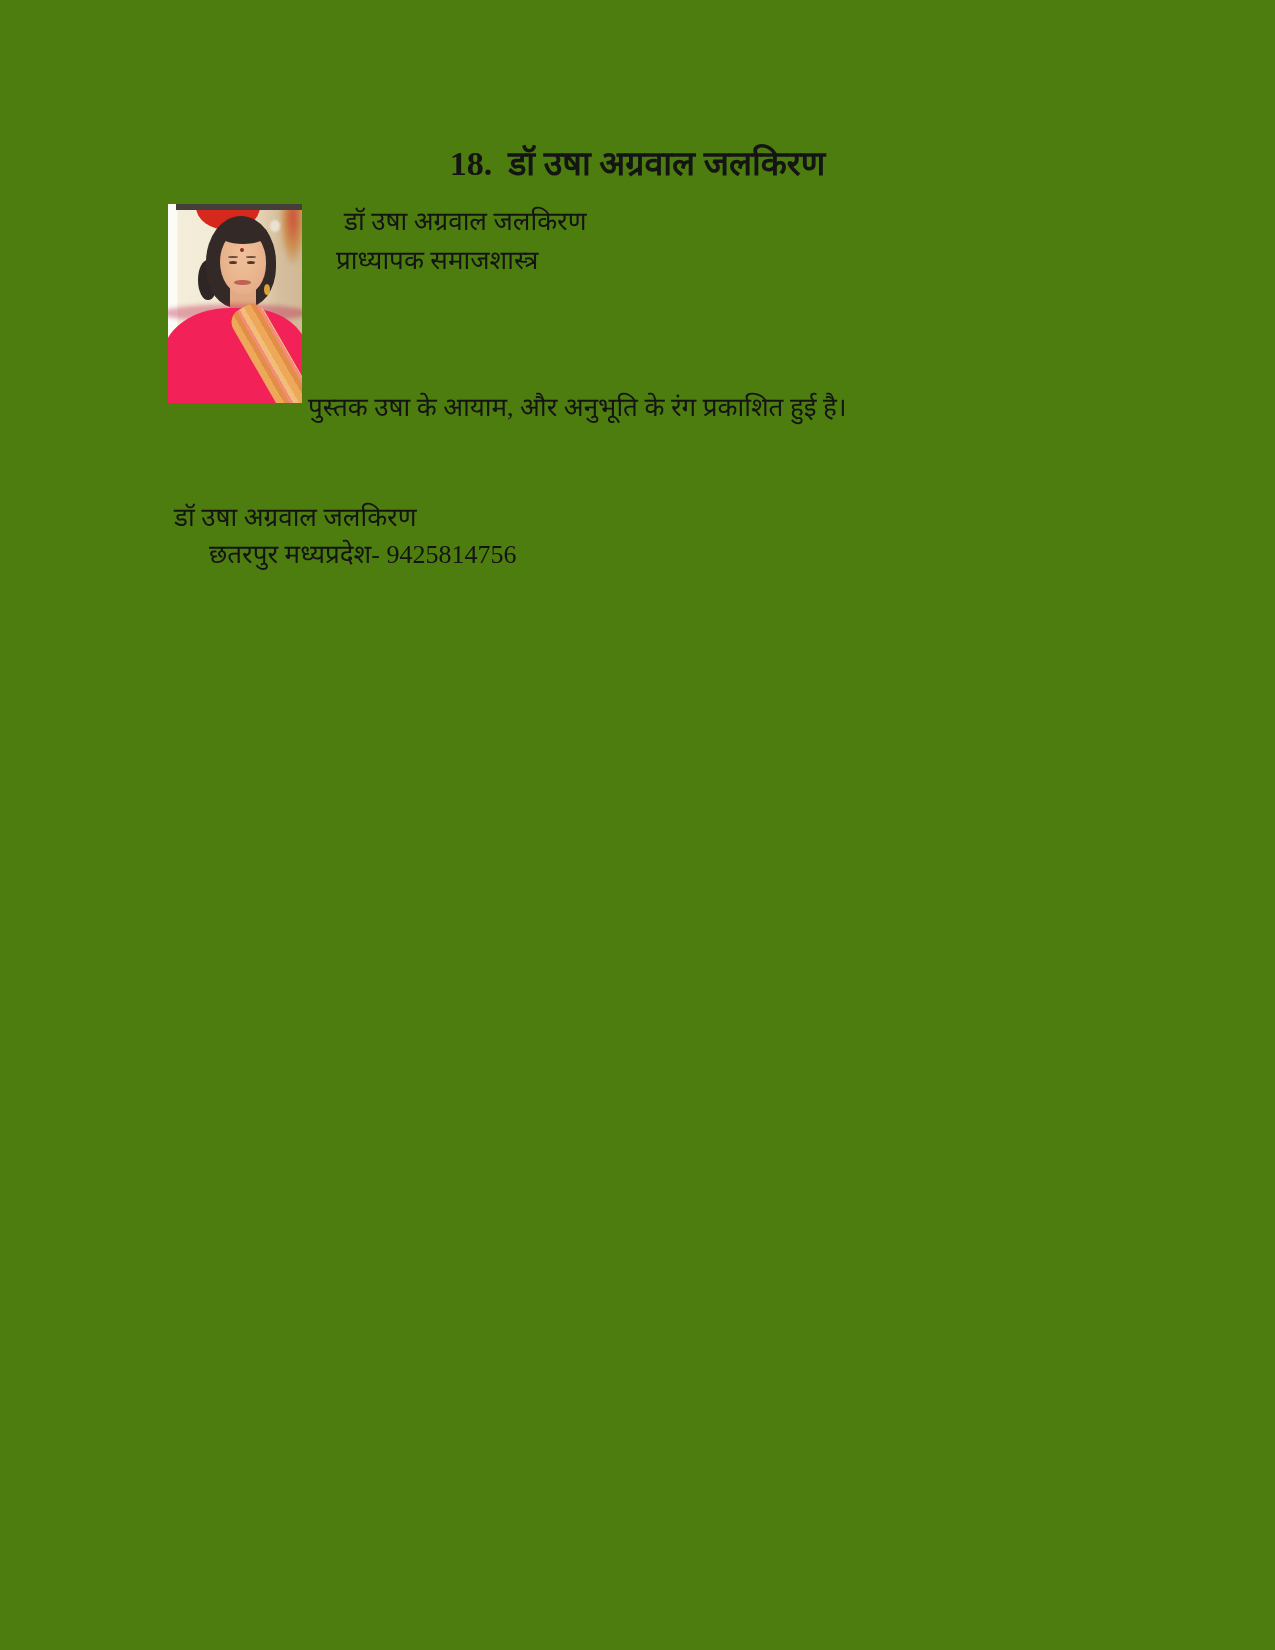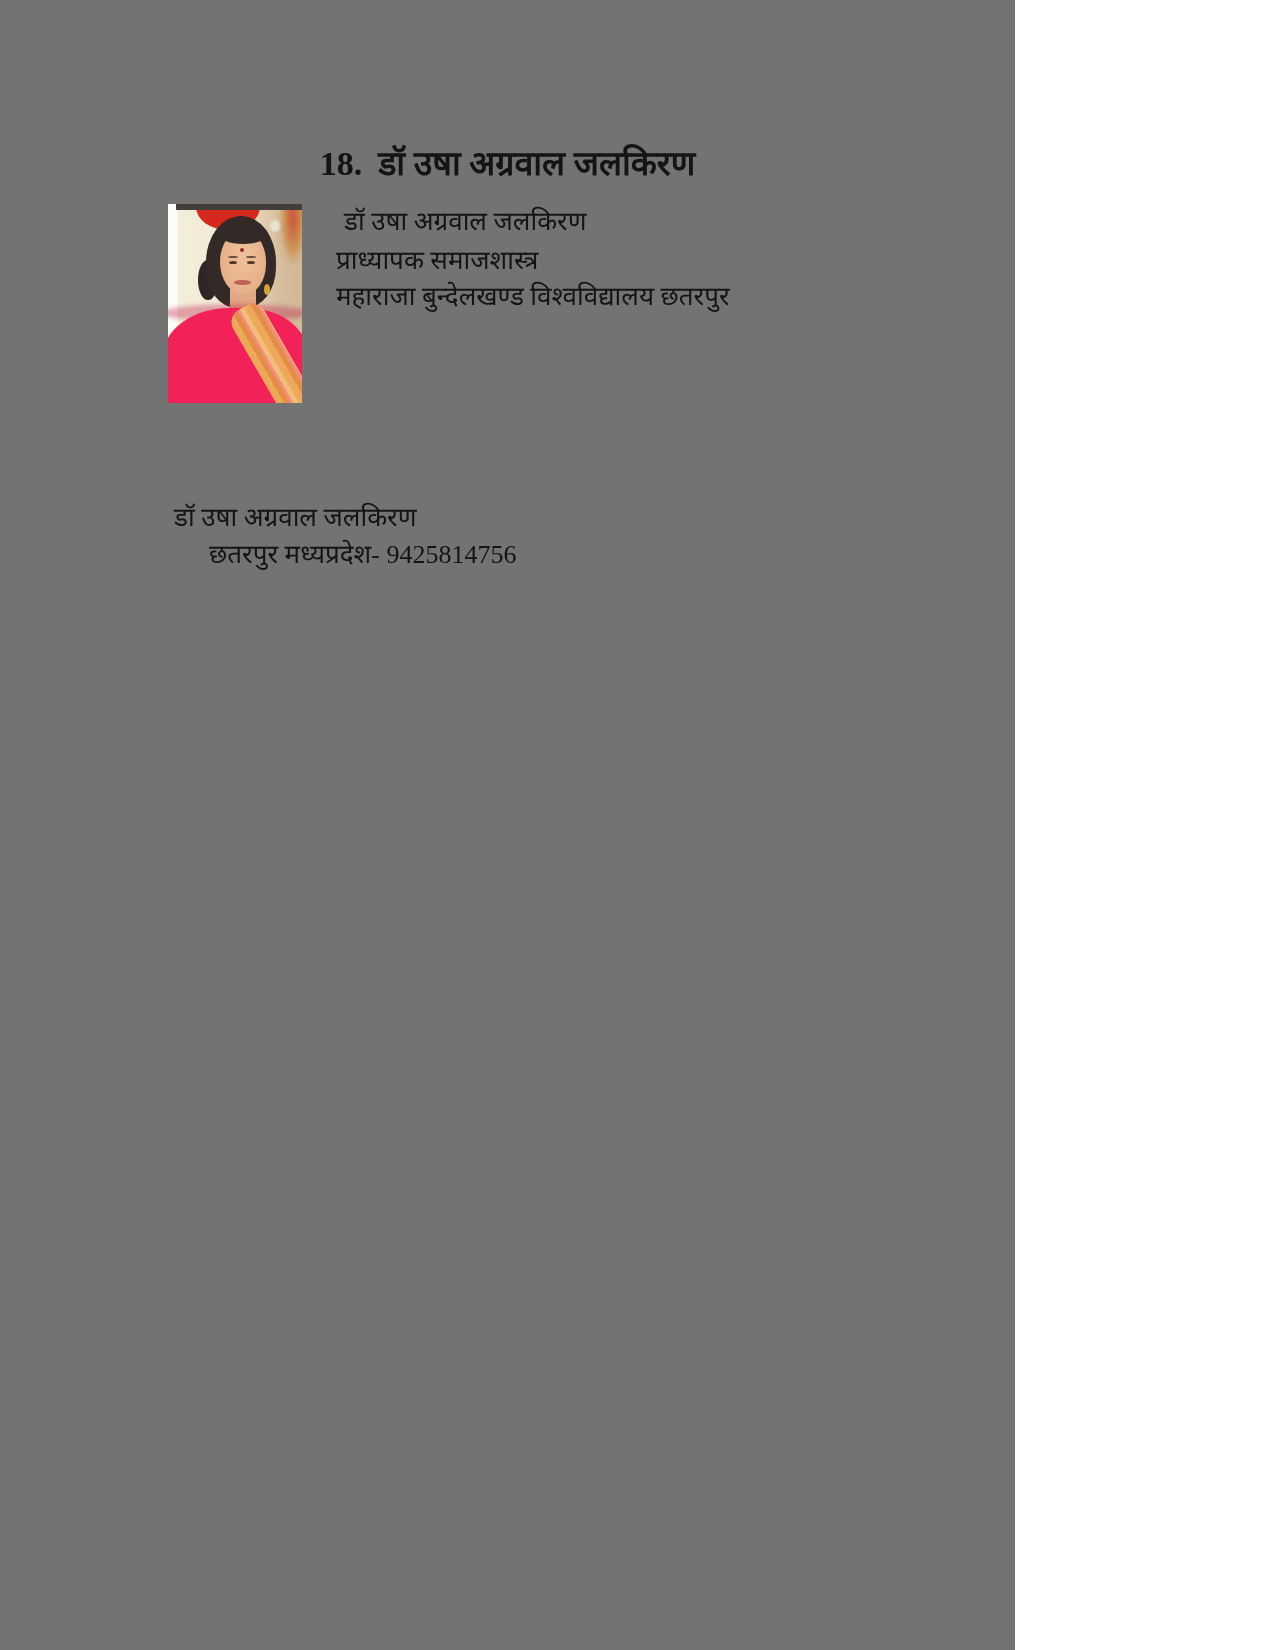--- a/index.html
+++ b/index.html
@@ -1,20 +1,20 @@
 <!DOCTYPE html>
 <html><head>
 <meta charset="utf-8">
 <style>
   html, body { margin: 0; padding: 0; background: #ffffff; }
   .page {
     position: relative;
-    width: 1015px;
+    width: 1275px;
     height: 1650px;
-    background: #737373;
+    background: #4d7c0f;
     font-family: "Liberation Serif", "DejaVu Serif", serif;
     color: #141414;
     overflow: hidden;
   }
 
   
   .heading {
     position: absolute;
     left: 0; top: 143px;
     width: 100%;
@@ -153,17 +153,17 @@
     <div class="ph-lips"></div>
     <div class="ph-earring"></div>
     <div class="ph-pallu-corner"></div>
     <div class="ph-shoulder-shadow"></div>
     <div class="ph-torso"></div>
     <div class="ph-sash"></div>
   </div>
 
   <div class="bl l0">डॉ उषा अग्रवाल जलकिरण</div>
   <div class="bl l1">प्राध्यापक समाजशास्त्र</div>
-  <div class="bl l2">महाराजा बुन्देलखण्ड विश्वविद्यालय छतरपुर</div>
+  <div class="bl l5">पुस्तक उषा के आयाम, और अनुभूति के रंग प्रकाशित हुई है।</div>
   <div class="bl l8">डॉ उषा अग्रवाल जलकिरण</div>
   <div class="bl l9">छतरपुर मध्यप्रदेश- 9425814756</div>
 
 </div>
 
 </body></html>

